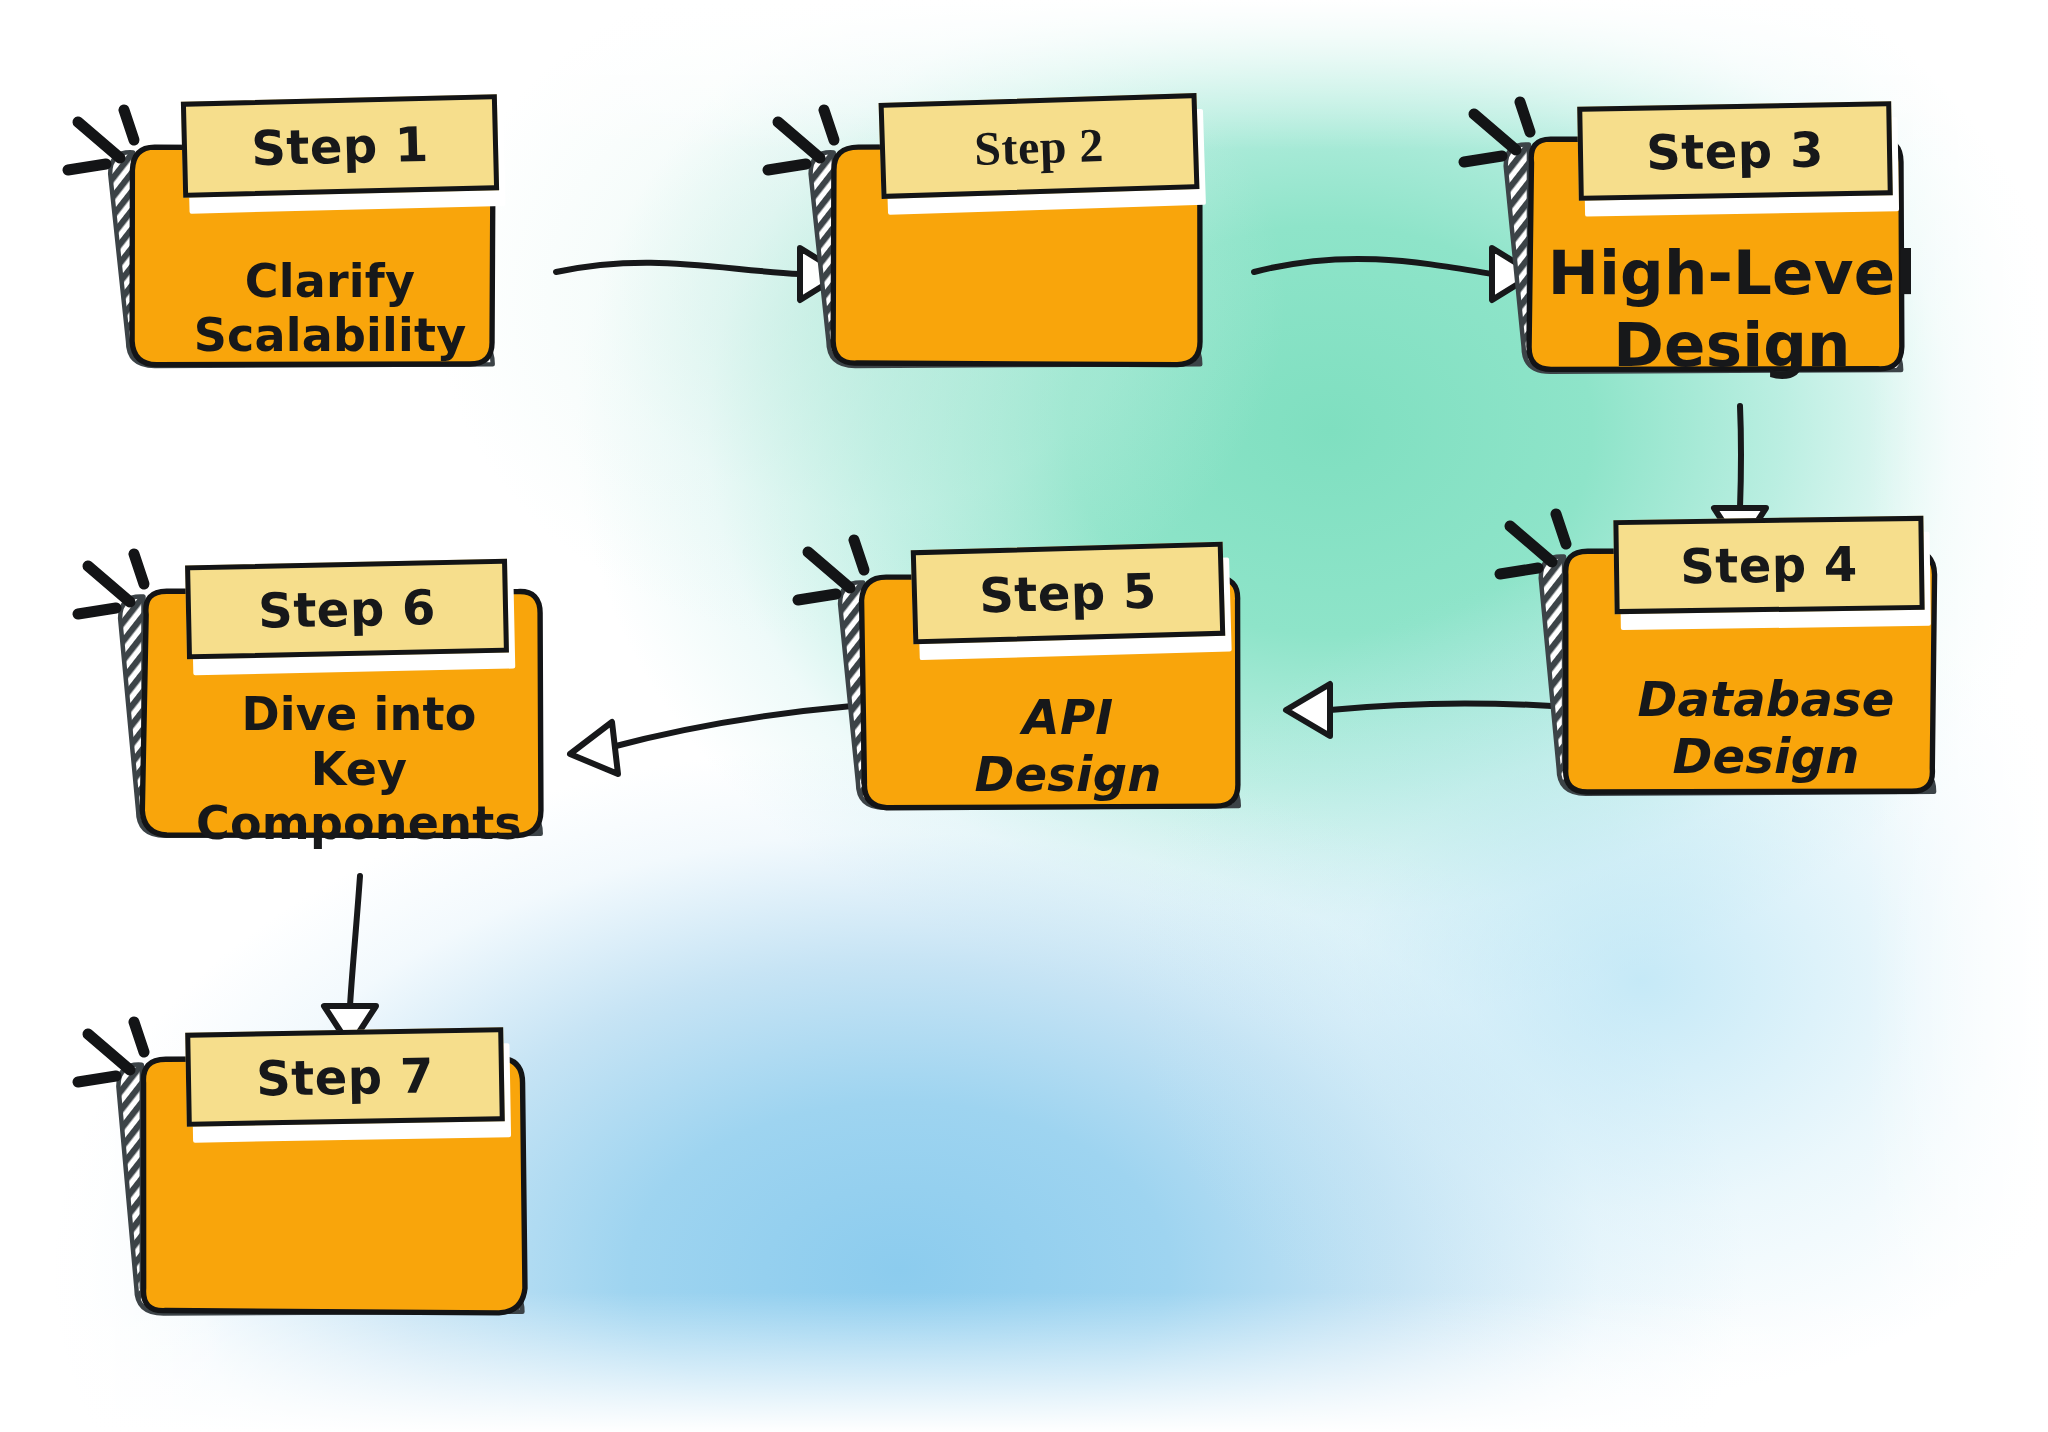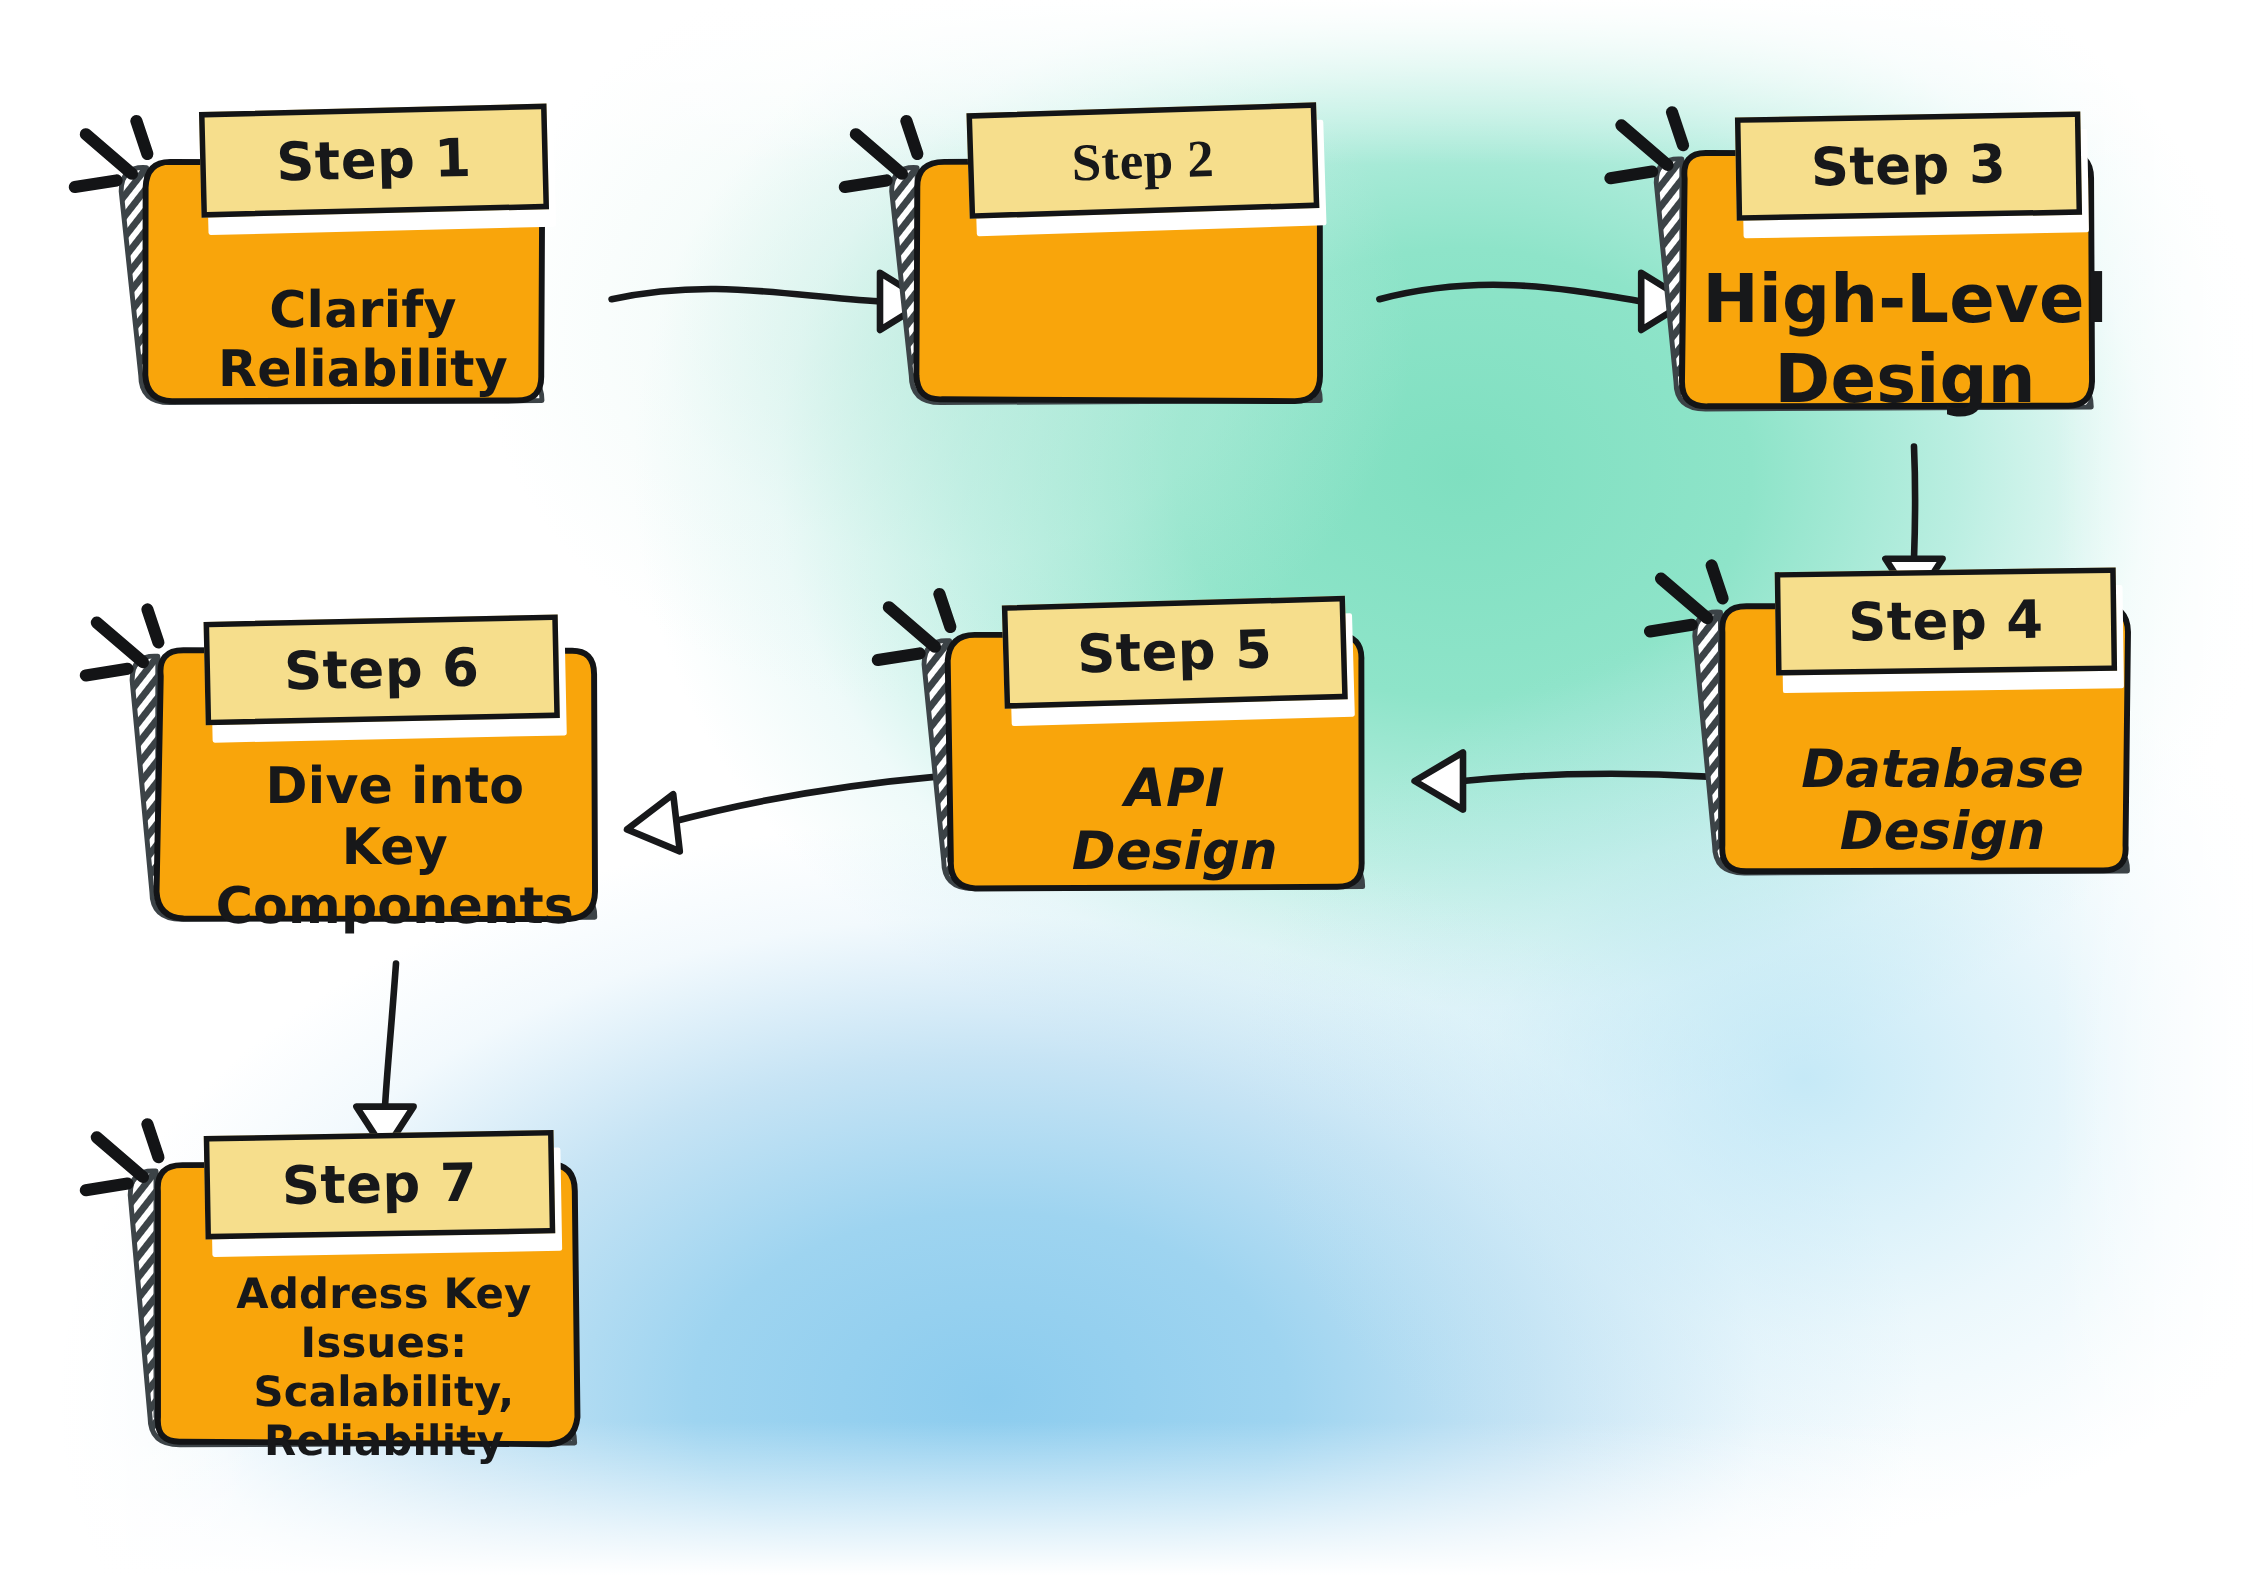--- a/index.html
+++ b/index.html
@@ -156,21 +156,21 @@
               <pattern id="hatch-step1" width="13" height="13" patternTransform="rotate(38)" patternUnits="userSpaceOnUse">
                 <rect width="13" height="13" fill="#ffffff"></rect>
                 <rect width="7" height="13" fill="#3C4347"></rect>
               </pattern>
             </defs>
             <path d="M -26 30 q 0 -26 26 -24 l 0 212 l 378 0 q 26 0 26 26 l -380 2 q -30 0 -30 -28 Z" fill="url(#hatch-step1)" stroke="#3C4347" stroke-width="5" stroke-linejoin="round"></path>
             <path d="M 24 0 L 378 1.6867615592636866 Q 404 -1.7711273225722834 404.2328903543239 26 L 403.24240228603594 218 Q 404 244 378 243.81391806484316 L 26 244.50434709194815 Q 0 244 -1.3376794794203306 218 L -1.0253342006799357 26 Q 0 0 24 0 Z" fill="#F9A50B" stroke="#131416" stroke-width="6" stroke-linejoin="round"></path>
           </svg>
         </div>
         <div class="node-text" style="font-size: 46px;">Clarify
-Reliability</div>
+Scalability</div>
       </div>
       <div class="node" style="left: 828px; top: 148px; width: 412px; height: 244px;">
         <div class="node-body">
           <svg width="426" height="258" viewBox="-32 -8 458 290" style="left:-32px;top:-8px;">
             <defs>
               <pattern id="hatch-step2" width="13" height="13" patternTransform="rotate(38)" patternUnits="userSpaceOnUse">
                 <rect width="13" height="13" fill="#ffffff"></rect>
                 <rect width="7" height="13" fill="#3C4347"></rect>
               </pattern>
             </defs>
@@ -249,22 +249,20 @@
             <defs>
               <pattern id="hatch-step7" width="13" height="13" patternTransform="rotate(38)" patternUnits="userSpaceOnUse">
                 <rect width="13" height="13" fill="#ffffff"></rect>
                 <rect width="7" height="13" fill="#3C4347"></rect>
               </pattern>
             </defs>
             <path d="M -26 30 q 0 -26 26 -24 l 0 248 l 396 0 q 26 0 26 26 l -398 2 q -30 0 -30 -28 Z" fill="url(#hatch-step7)" stroke="#3C4347" stroke-width="5" stroke-linejoin="round"></path>
             <path d="M 26.504347091948148 0 L 396 -1.3376794794203306 Q 422 -0.6835561337866238 422.15849820230505 26 L 424.82907411841734 254 Q 422 280 396 281.28475827825605 L 26 278.7161749705847 Q 0 280 1.9806872116023442 254 L 1.8961511587986024 26 Q 0 0 26.504347091948148 0 Z" fill="#F9A50B" stroke="#131416" stroke-width="6" stroke-linejoin="round"></path>
           </svg>
         </div>
-        <div class="node-text" style="font-size: 38px;">Address Key Issues:
-Scalability, Reliability</div>
       </div>
     </div>
 
 <div class="tab" style="left: 182px; top: 98px; width: 316px; height: 96px; transform: rotate(-1.4deg);">
       <div class="paper"></div>
       <div class="plate" style="font-size: 48px;">Step 1</div>
     </div>
     <svg width="110" height="110" viewBox="0 0 110 110" style="position: absolute; left: 62px; top: 92px; z-index: 11;">
       <line x1="16" y1="30" x2="58" y2="66" stroke="#131416" stroke-width="11" stroke-linecap="round"></line>
       <line x1="62" y1="18" x2="72" y2="48" stroke="#131416" stroke-width="11" stroke-linecap="round"></line>

